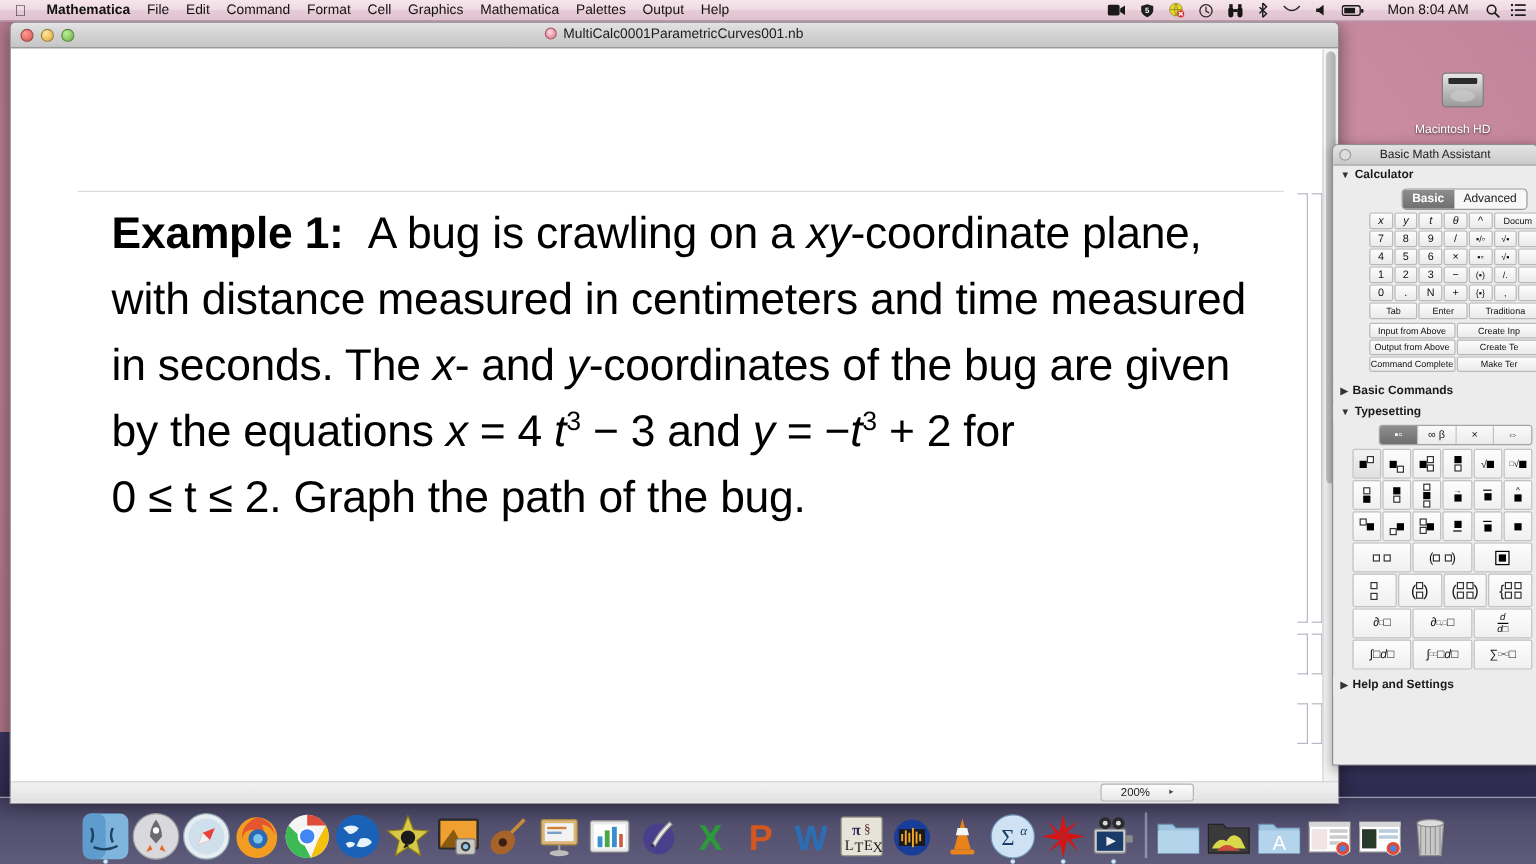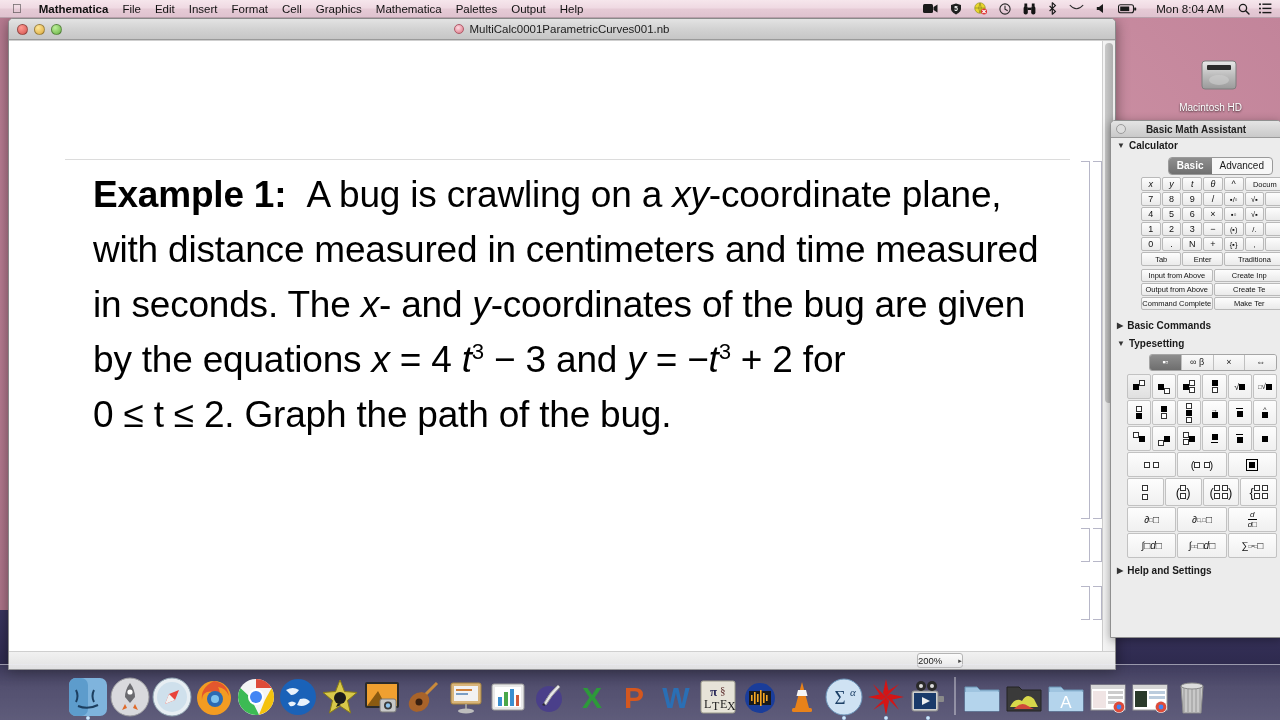--- a/index.html
+++ b/index.html
@@ -95,21 +95,21 @@
   }
   #nb-hbar {
     position:absolute; left:0; right:0; bottom:0; height:18px;
     background:linear-gradient(180deg,#f1f1f1,#e2e2e2);
     border-top:1px solid #cfcfcf; display:flex; align-items:center;
   }
   #nb-zoom {
     margin-left:908px; font-size:9.5px; color:#222;
     background:linear-gradient(180deg,#fbfbfb,#e9e9e9);
     border:1px solid #b4b4b4; border-radius:3px;
-    padding:0px 0; line-height:13px; display:flex; align-items:center; gap:16px;
+    padding:0px 16px; line-height:13px; display:flex; align-items:center; gap:16px;
   }
   #nb-zoom .arw { font-size:7px; color:#444; }
 
   
   .hrule { position:absolute; left:56px; right:32px; height:1px; background:#dcdcdc; }
   #content {
     position:absolute; left:56px; top:126px; right:40px;
     color:#000;
     margin-left:28px;
   }
@@ -147,21 +147,21 @@
   #palette-title {
     height:17px; background:linear-gradient(180deg,#e4e4e4,#c9c9c9);
     border-bottom:1px solid #9a9a9a; position:relative;
   }
   #palette-title .pl {
     position:absolute; left:5px; top:3px; width:10px; height:10px;
     border-radius:50%; border:1px solid #9b9b9b; background:#ddd;
   }
   #palette-title .pt {
     position:absolute; left:0; right:0; text-align:center; font-size:10px;
-    line-height:17px; font-weight:bold; color:#222;
+    line-height:17px; font-weight:normal; color:#222;
   }
   .sect-head {
     display:flex; align-items:center; gap:4px;
     padding:2px 0 2px 6px; font-size:10px; font-weight:bold; color:#1a1a1a;
     background:#ececec;
   }
   .tri { font-size:8px; color:#333; }
   .pal-inner { background:#ececec; padding:2px 4px 4px 4px; }
 
   .tabrow { display:flex; justify-content:flex-end; padding:2px 4px 0 0; }
@@ -257,21 +257,21 @@
     <ellipse cx="23" cy="24" rx="10" ry="5" fill="#cfcfcf" opacity=".6"></ellipse>
   </svg>
   <div class="label">Macintosh HD</div>
 </div>
 
 <div id="menubar">
   <span class="apple"></span>
   <span class="mitem app">Mathematica</span>
   <span class="mitem">File</span>
   <span class="mitem">Edit</span>
-  <span class="mitem">Insert</span>
+  <span class="mitem">Command</span>
   <span class="mitem">Format</span>
   <span class="mitem">Cell</span>
   <span class="mitem">Graphics</span>
   <span class="mitem">Mathematica</span>
   <span class="mitem">Palettes</span>
   <span class="mitem">Output</span>
   <span class="mitem">Help</span>
   <span class="spacer"></span>
   <span class="rtray">
     <span class="ticon">

